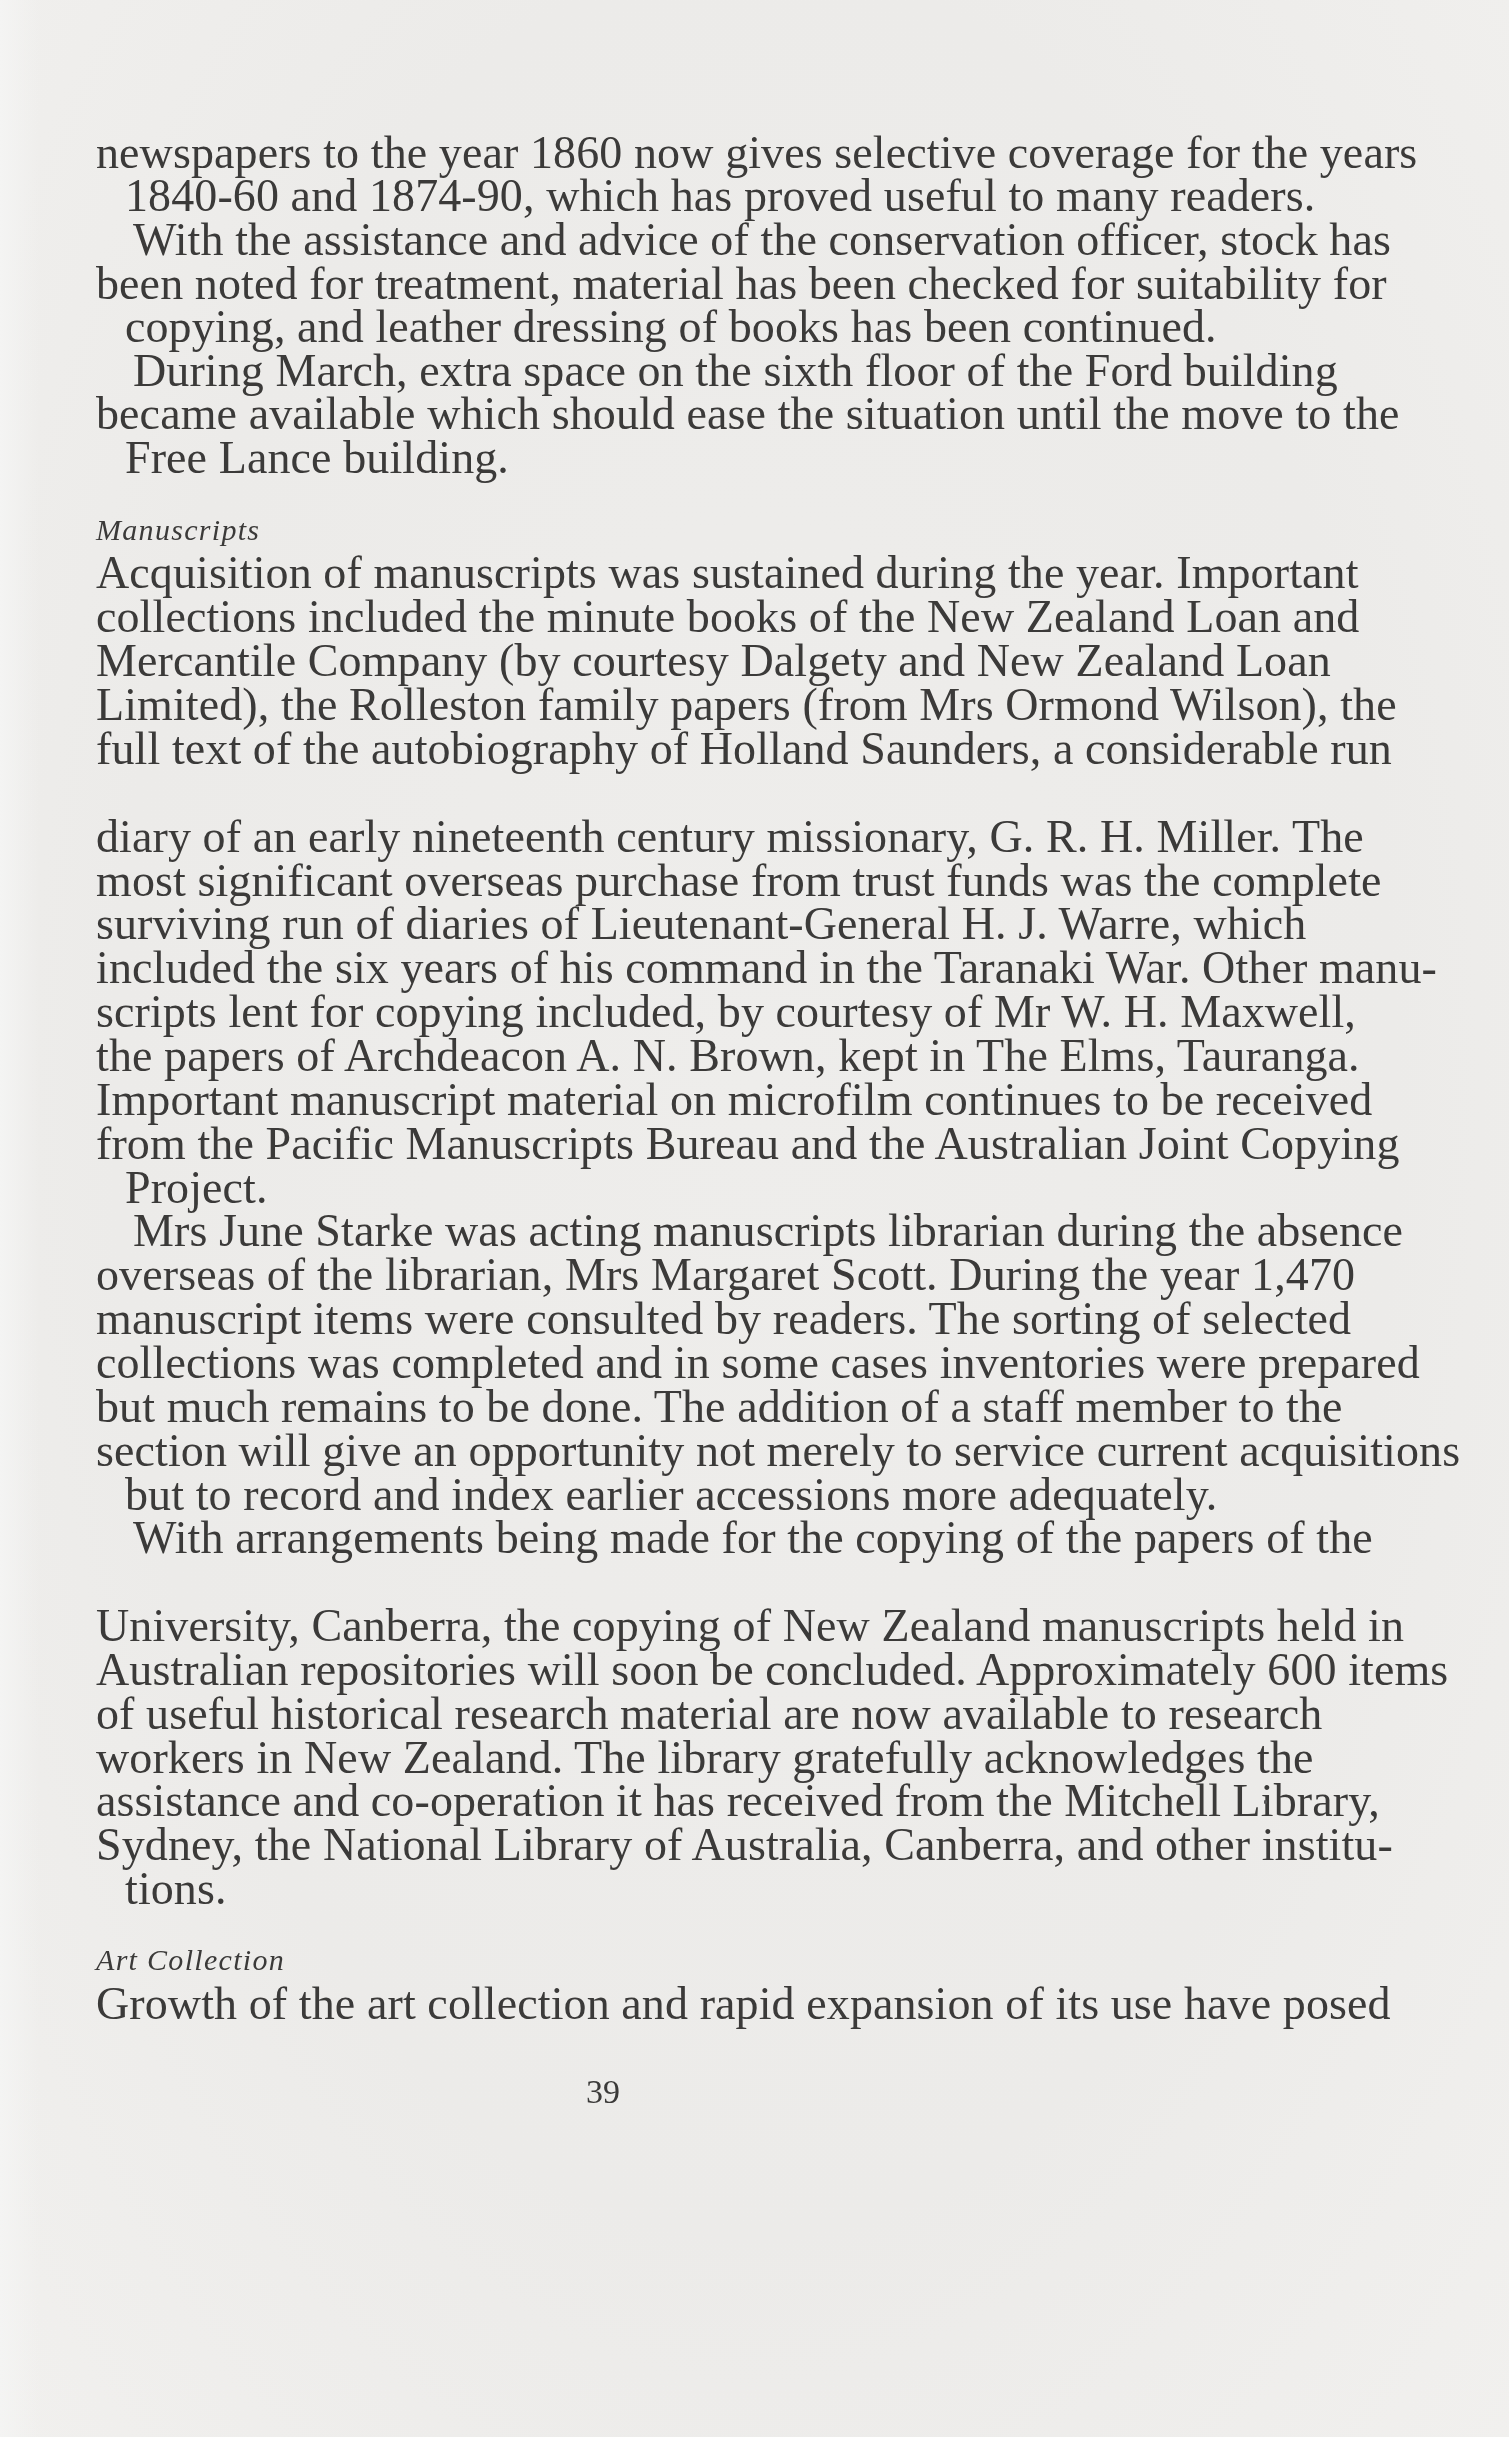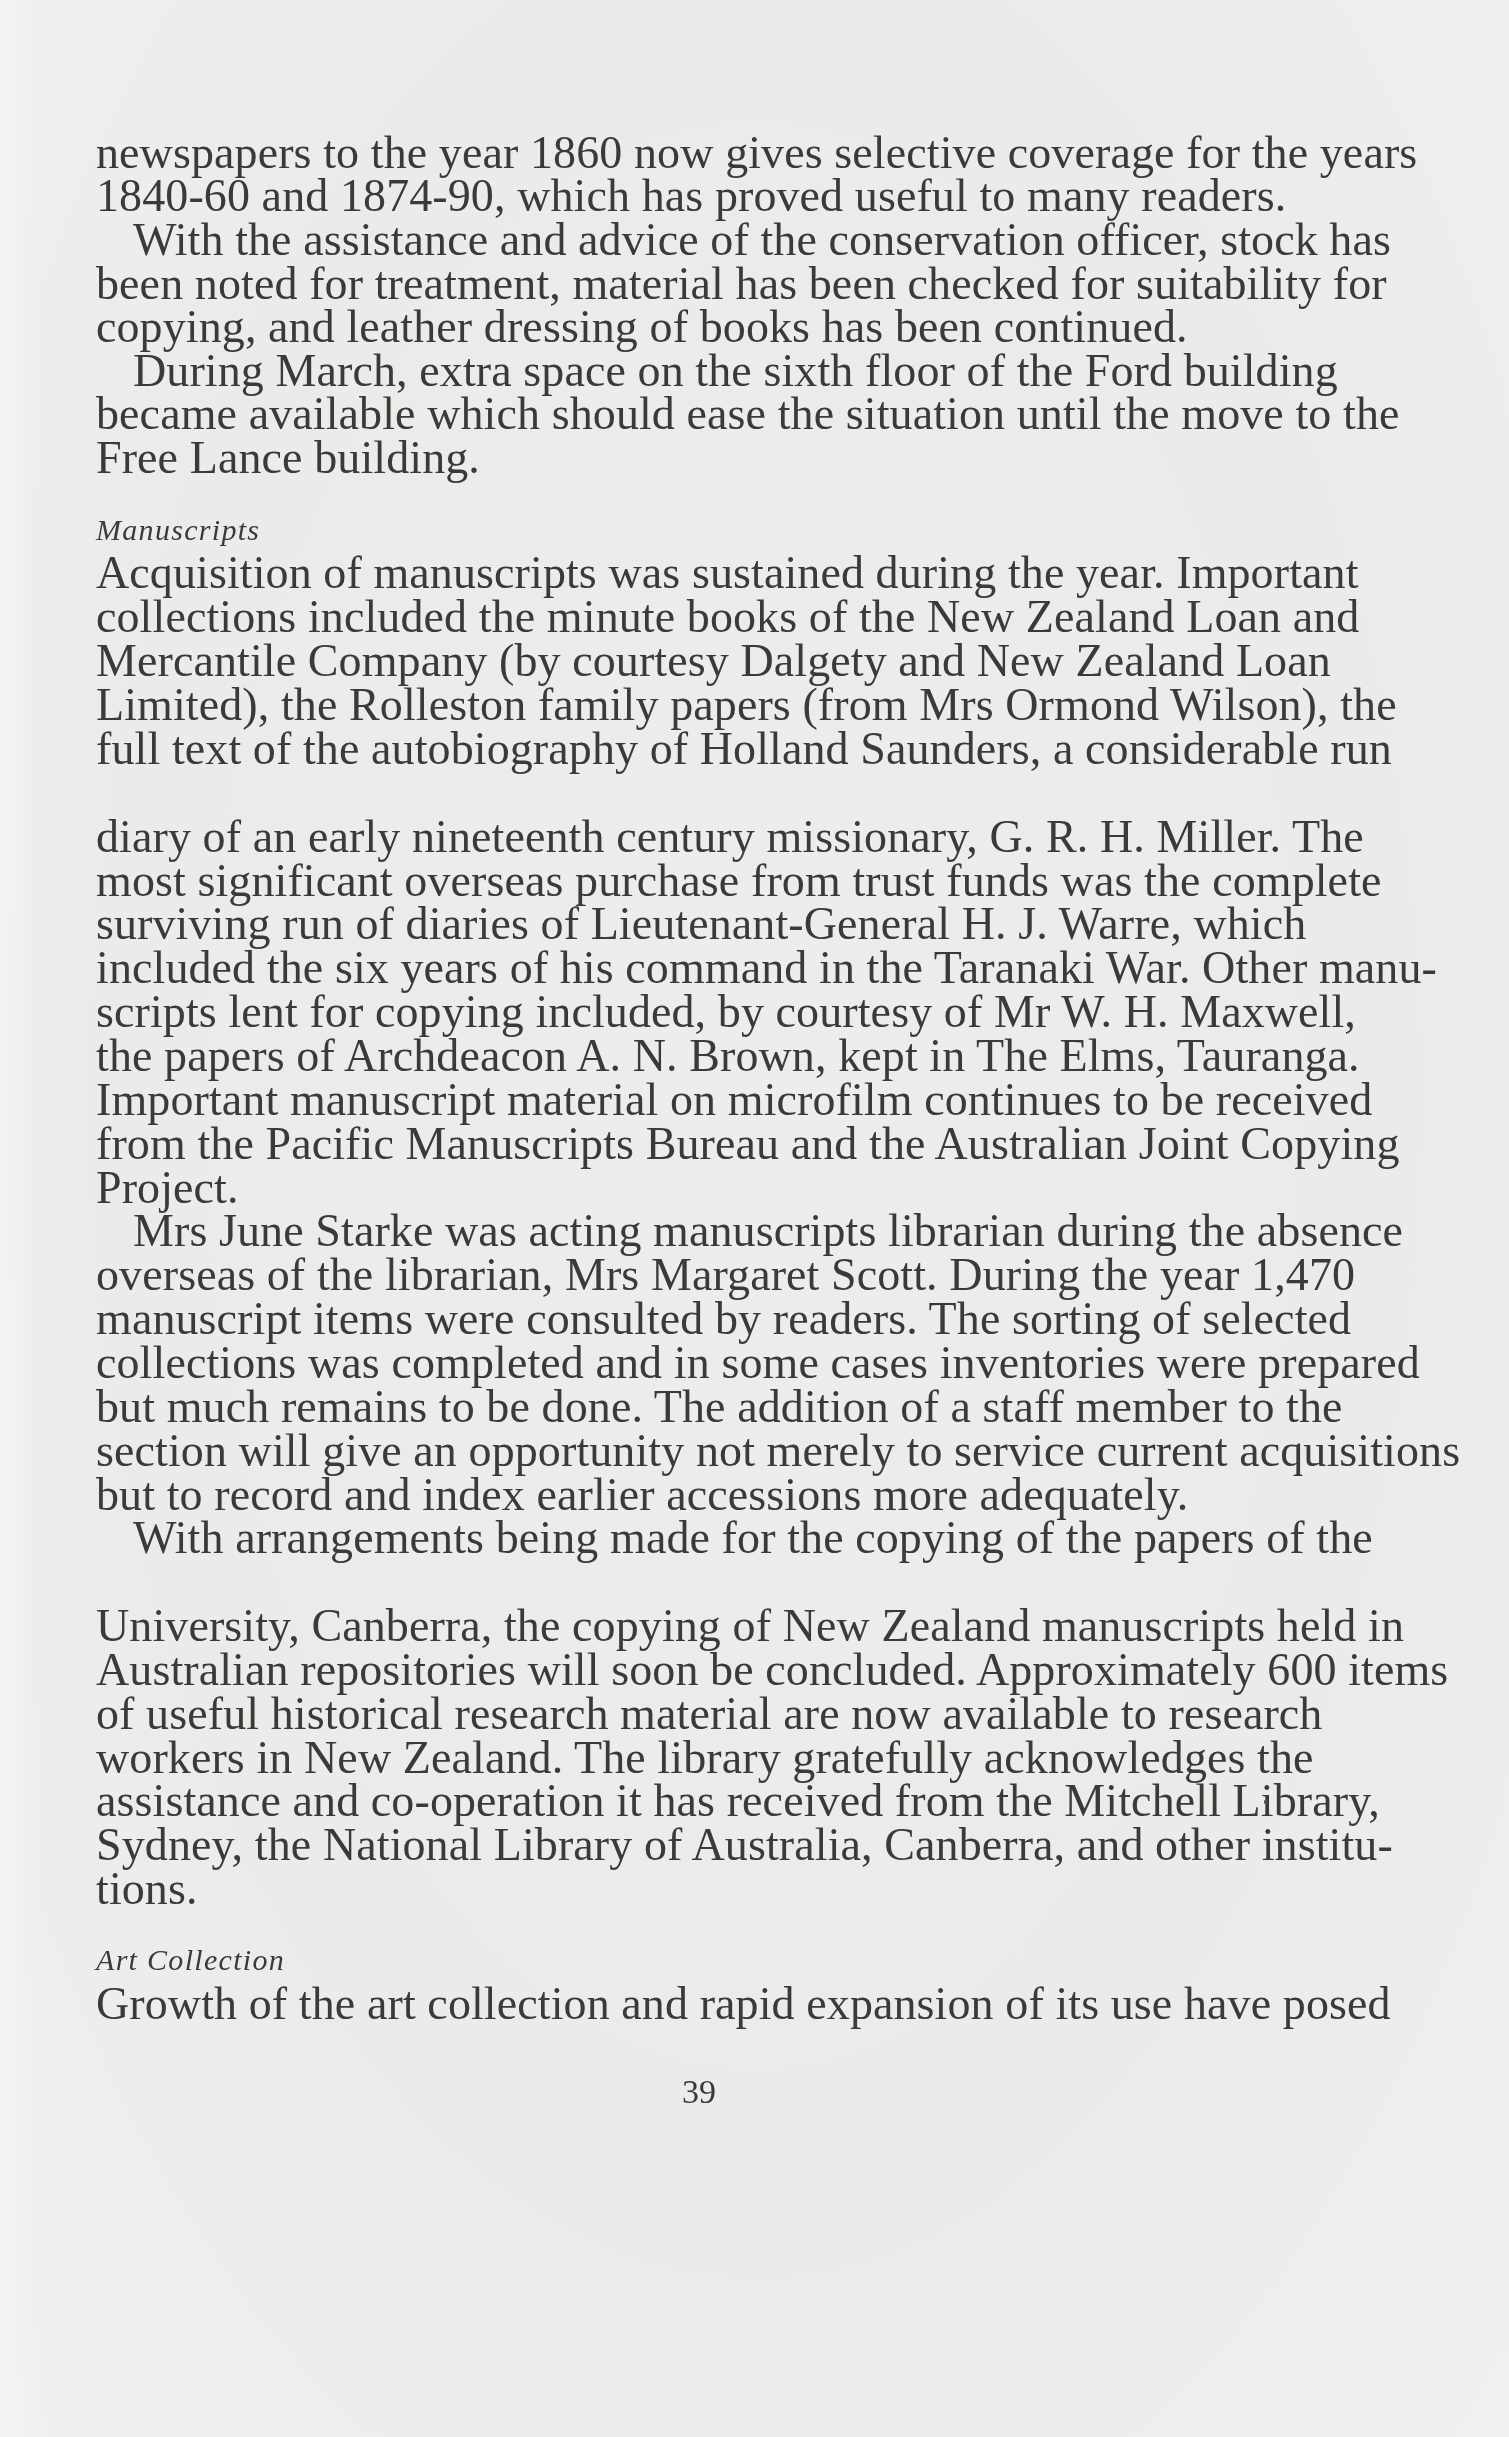--- a/index.html
+++ b/index.html
@@ -24,38 +24,38 @@
     font-family: "Liberation Serif", "DejaVu Serif", serif;
     font-size: 46px;
     line-height: 43px;
     height: 43px;
     color: #3b3a39;
     white-space: nowrap;
     text-align: justify;
     text-align-last: justify;
     letter-spacing: 0.1px;
   }
-  .line.last { text-align-last: left; }
+  .line.last { text-align-last: left; margin-left: 29px; }
   .line.indent { left: 133px; width: 1074px; }
   .heading {
     position: absolute;
     left: 96px;
     font-family: "Liberation Serif", "DejaVu Serif", serif;
     font-style: italic;
     font-size: 30px;
     line-height: 43px;
     height: 43px;
     color: #3b3a39;
     letter-spacing: 1.3px;
     white-space: nowrap;
   }
   .page-number {
     position: absolute;
     left: 586px; width: 130px;
-    text-align: right;
+    text-align: left;
     font-family: "Liberation Serif", "DejaVu Serif", serif;
     font-size: 34px;
     line-height: 43px;
     color: #3b3a39;
   }
   .speck {
     position: absolute; width: 2.6px; height: 3.9px; border-radius: 1.3px; background: #555;
   }
 </style>
 </head>

